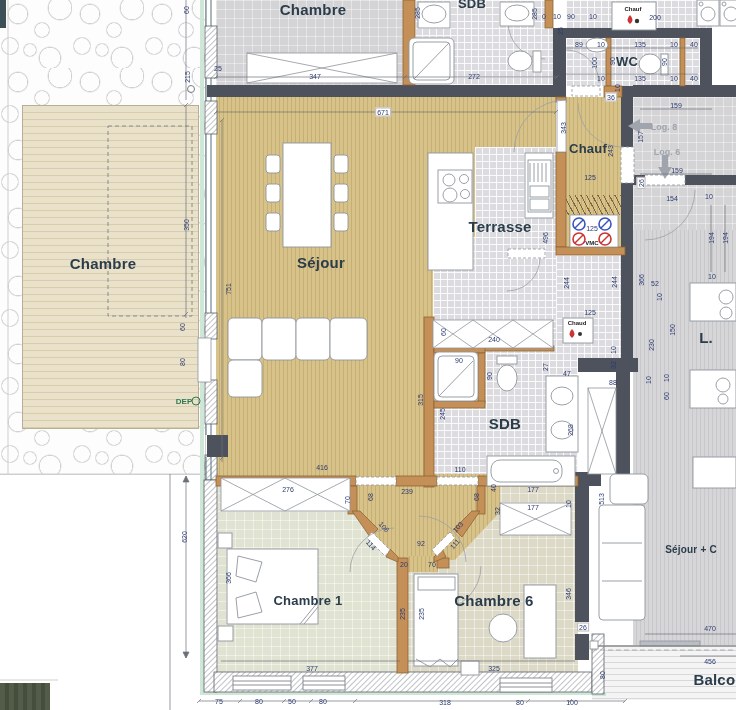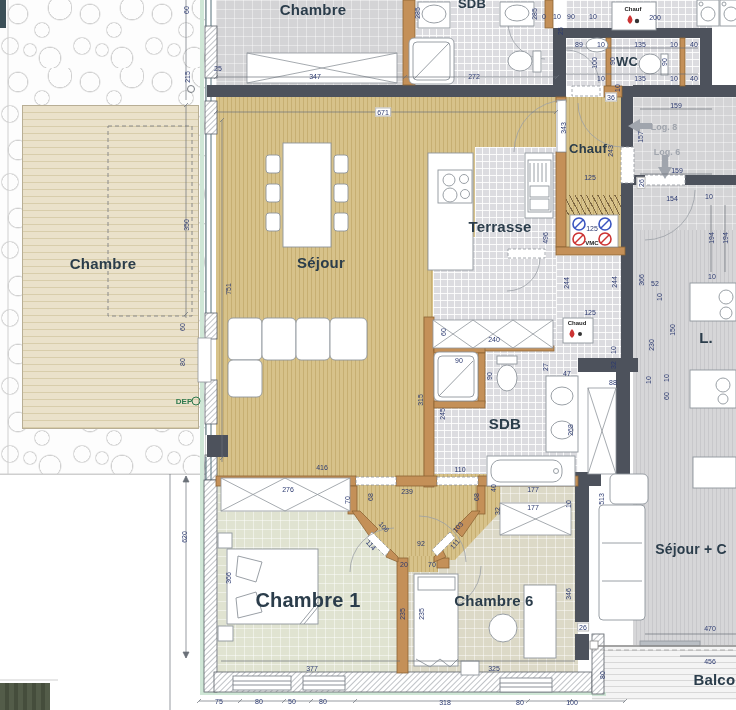--- a/index.html
+++ b/index.html
@@ -387,23 +387,23 @@
 
   <div id="labels" class="abs" style="left:0;top:0;width:736px;height:710px;">
       <span class="room-label" style="left: 313px; top: 9px; font-size: 15px;">Chambre</span>
       <span class="room-label" style="left: 472px; top: 3px; font-size: 13px;">SDB</span>
       <span class="room-label" style="left: 627px; top: 61px; font-size: 13px;">WC</span>
       <span class="room-label" style="left: 588px; top: 148px; font-size: 13px;">Chauf</span>
       <span class="room-label" style="left: 103px; top: 263px; font-size: 15px;">Chambre</span>
       <span class="room-label" style="left: 321px; top: 262px; font-size: 15px;">Séjour</span>
       <span class="room-label" style="left: 500px; top: 226px; font-size: 15px;">Terrasse</span>
       <span class="room-label" style="left: 505px; top: 423px; font-size: 15px;">SDB</span>
-      <span class="room-label" style="left: 308px; top: 600px; font-size: 20px;">Chambre 1</span>
+      <span class="room-label" style="left: 308px; top: 600px; font-size: 13px;">Chambre 1</span>
       <span class="room-label" style="left: 494px; top: 600px; font-size: 15px;">Chambre 6</span>
-      <span class="room-label" style="left: 691px; top: 549px; font-size: 14px;">Séjour + C</span>
+      <span class="room-label" style="left: 691px; top: 549px; font-size: 10px;">Séjour + C</span>
       <span class="room-label" style="left: 719px; top: 679px; font-size: 15px;">Balcon</span>
       <span class="room-label" style="left: 706px; top: 337px; font-size: 15px;">L.</span>
       <span class="log" style="left: 664px; top: 127px; transform: translate(-50%, -50%);">Log. 8</span>
       <span class="log" style="left: 667px; top: 152px; transform: translate(-50%, -50%);">Log. 6</span>
       <span class="dep" style="left: 184px; top: 401px; transform: translate(-50%, -50%);">DEP</span>
       <span class="unit" style="left: 633px; top: 9px; transform: translate(-50%, -50%);">Chauf</span>
       <span class="unit" style="left: 577px; top: 323px; transform: translate(-50%, -50%);">Chaud</span>
       <span class="unit" style="left: 592px; top: 243px; transform: translate(-50%, -50%);">VMC</span>
       <span class="dim" style="left: 186px; top: 10px; transform: translate(-50%, -50%) rotate(-90deg);">60</span>
       <span class="dim" style="left: 187px; top: 77px; transform: translate(-50%, -50%) rotate(-90deg);">215</span>

